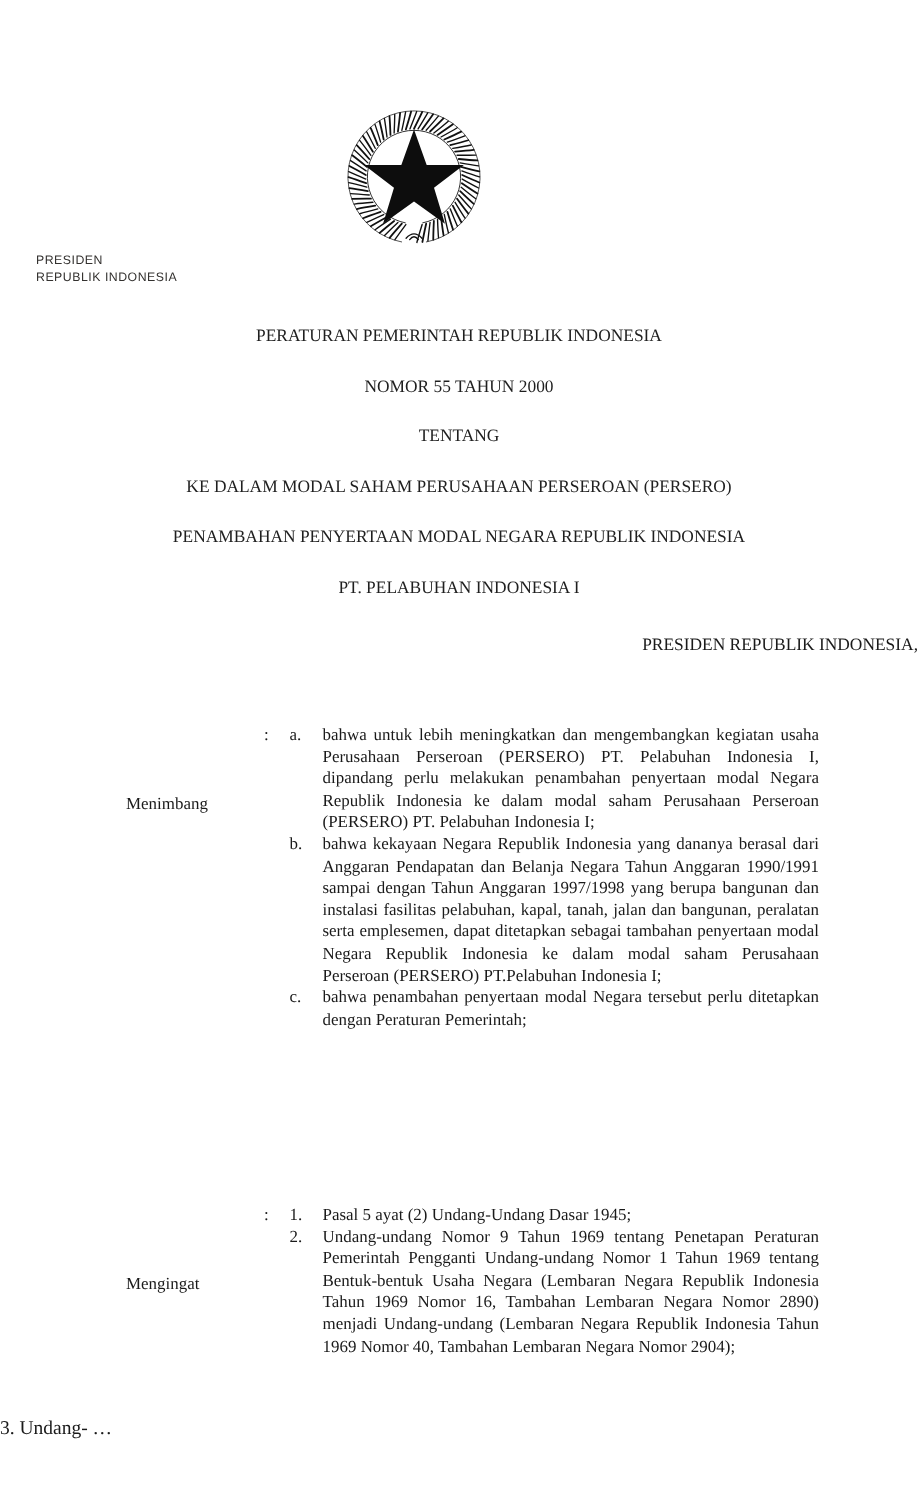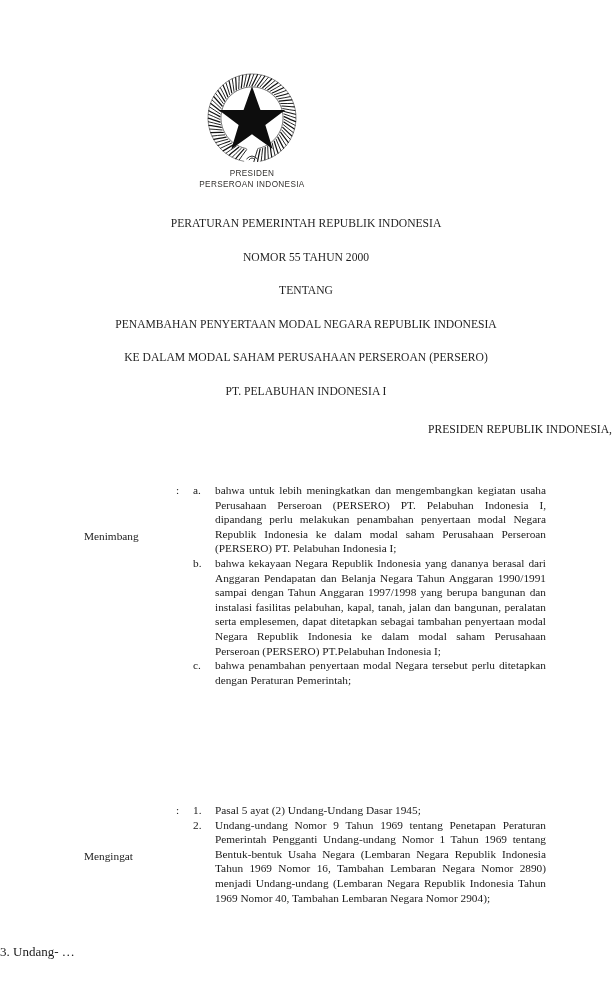--- a/index.html
+++ b/index.html
@@ -18,21 +18,22 @@
     color: #1a1a1a;
     -webkit-font-smoothing: antialiased;
   }
 
   
   .emblem-block {
     position: absolute;
     top: 70px;
     left: 0;
     width: 504px;
-    text-align: center;
+    text-align: left;
+    padding-left: 24px;
   }
   .emblem {
     position: relative;
     width: 96px;
     height: 96px;
     margin: 0 auto;
   }
   .emblem svg { display: block; width: 96px; height: 96px; }
   .emblem-caption {
     margin-top: 3px;
@@ -205,30 +206,30 @@
             <path d="M47.16,16.62 Q50.31,8.90 51.87,4.54" stroke-width="0.95"></path>
             <path d="M43.93,81.83 A32.4,32.4 0 1 1 56.07,81.83" stroke-width="0.6"></path>
             <path d="M41.40,95.09 A45.9,45.9 0 1 1 58.60,95.09" stroke-width="0.5"></path>
             <path d="M44.5,92.5 Q50,86.5 55.5,92.5 M47,93.5 Q50,89.5 53,93.5" stroke-width="0.9"></path>
           </g>
         <polygon id="star" fill="#0d0d0d" points="50,17 58.8,41.6 84.6,41.6 63.9,57.4 71.5,82.4 50,67 28.5,82.4 36.1,57.4 15.4,41.6 41.2,41.6"></polygon>
       </svg>
     </div>
     <div class="emblem-caption">
       <div>PRESIDEN</div>
-      <div>PERSEROAN INDONESIA</div>
+      <div>REPUBLIK INDONESIA</div>
     </div>
   </div>
 
   <div class="title-block">
     <div class="title-line">PERATURAN PEMERINTAH REPUBLIK INDONESIA</div>
     <div class="title-line">NOMOR 55 TAHUN 2000</div>
     <div class="title-line">TENTANG</div>
+    <div class="title-line">KE DALAM MODAL SAHAM PERUSAHAAN PERSEROAN (PERSERO)</div>
     <div class="title-line">PENAMBAHAN PENYERTAAN MODAL NEGARA REPUBLIK INDONESIA</div>
-    <div class="title-line">KE DALAM MODAL SAHAM PERUSAHAAN PERSEROAN (PERSERO)</div>
     <div class="title-line">PT. PELABUHAN INDONESIA I</div>
   </div>
 
   <div class="presiden-line">PRESIDEN REPUBLIK INDONESIA,</div>
 
   <div class="clause" id="clause-menimbang">
     <div class="clause-row">
       <div class="clause-label">Menimbang</div>
       <div class="clause-colon">:</div>
       <div class="clause-items">

